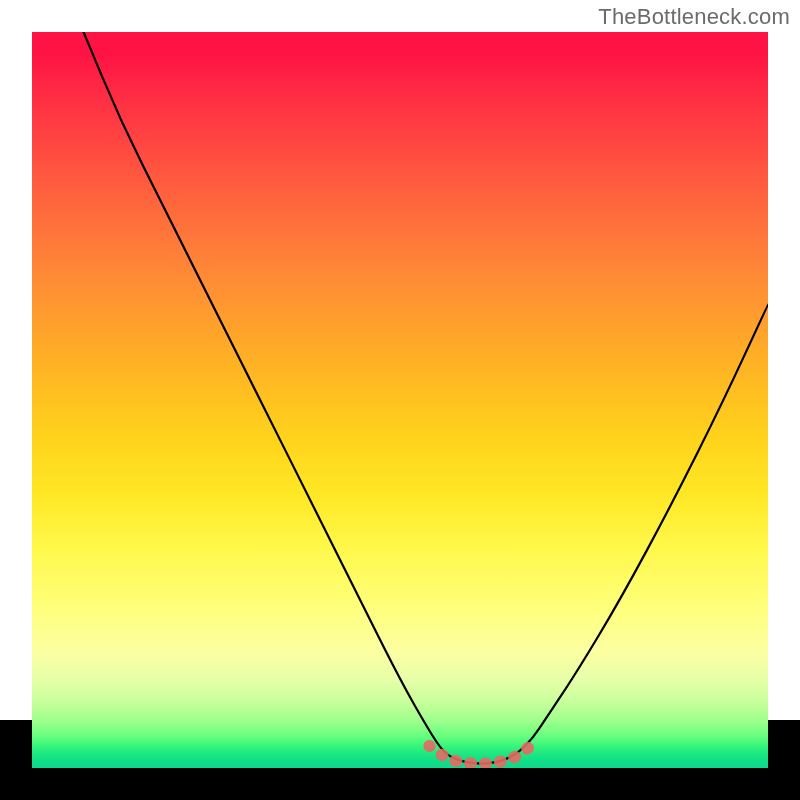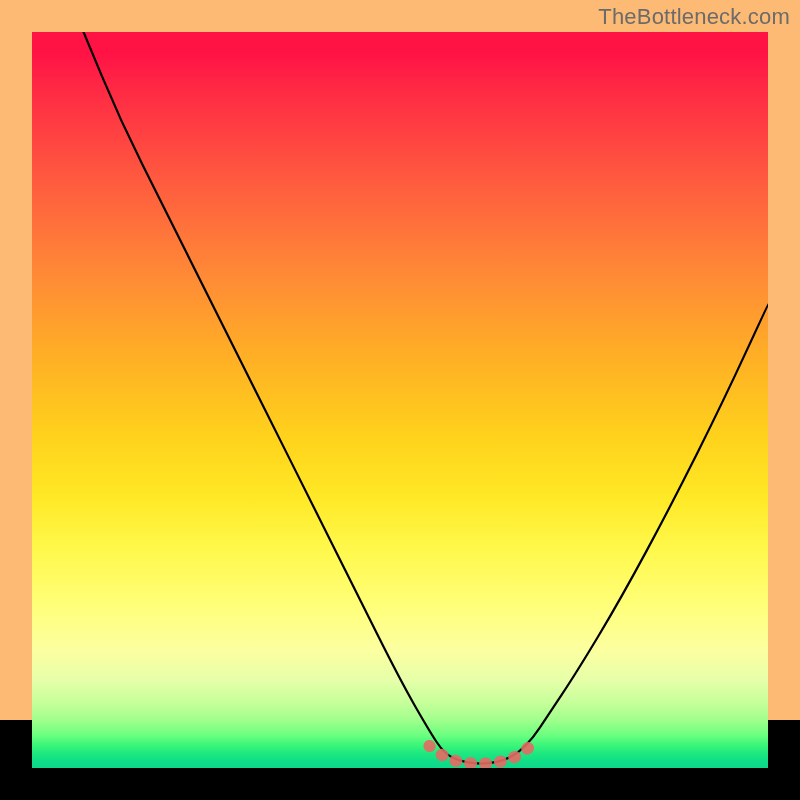--- a/index.html
+++ b/index.html
@@ -10,21 +10,21 @@
     background: #000;
     overflow: hidden;
     font-family: Arial, Helvetica, sans-serif;
   }
   .frame {
     position: absolute;
     top: 0;
     left: 0;
     width: 800px;
     height: 720px;
-    background: #fdba74;
+    background: #ffffff;
   }
   .plot {
     position: absolute;
     top: 32px;
     left: 32px;
     width: 736px;
     height: 736px;
     background: linear-gradient(
       to bottom,
       #ff1345 0%,

